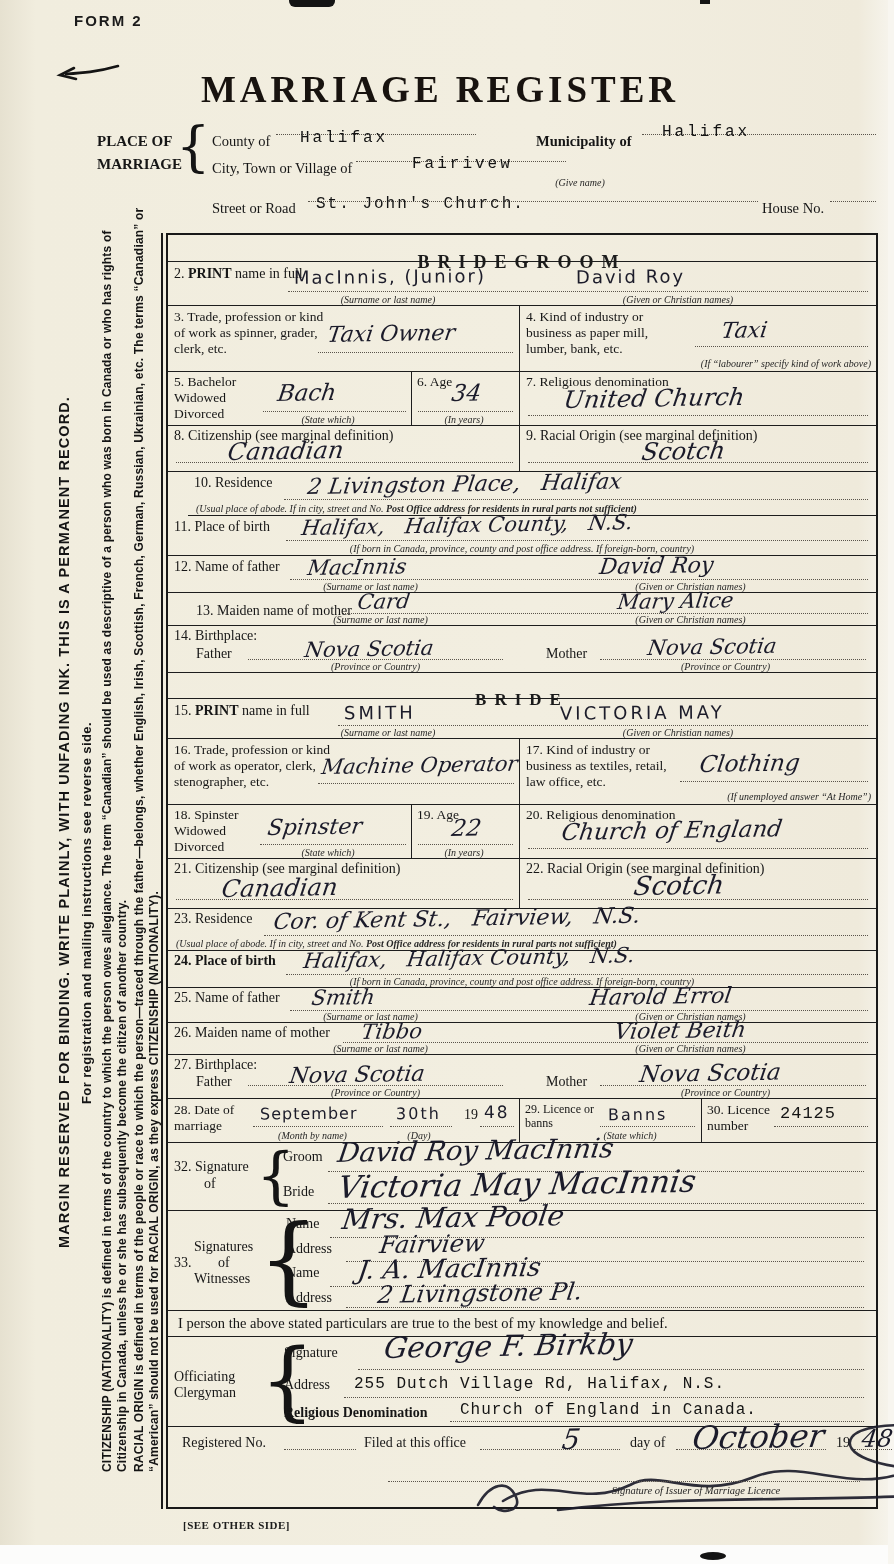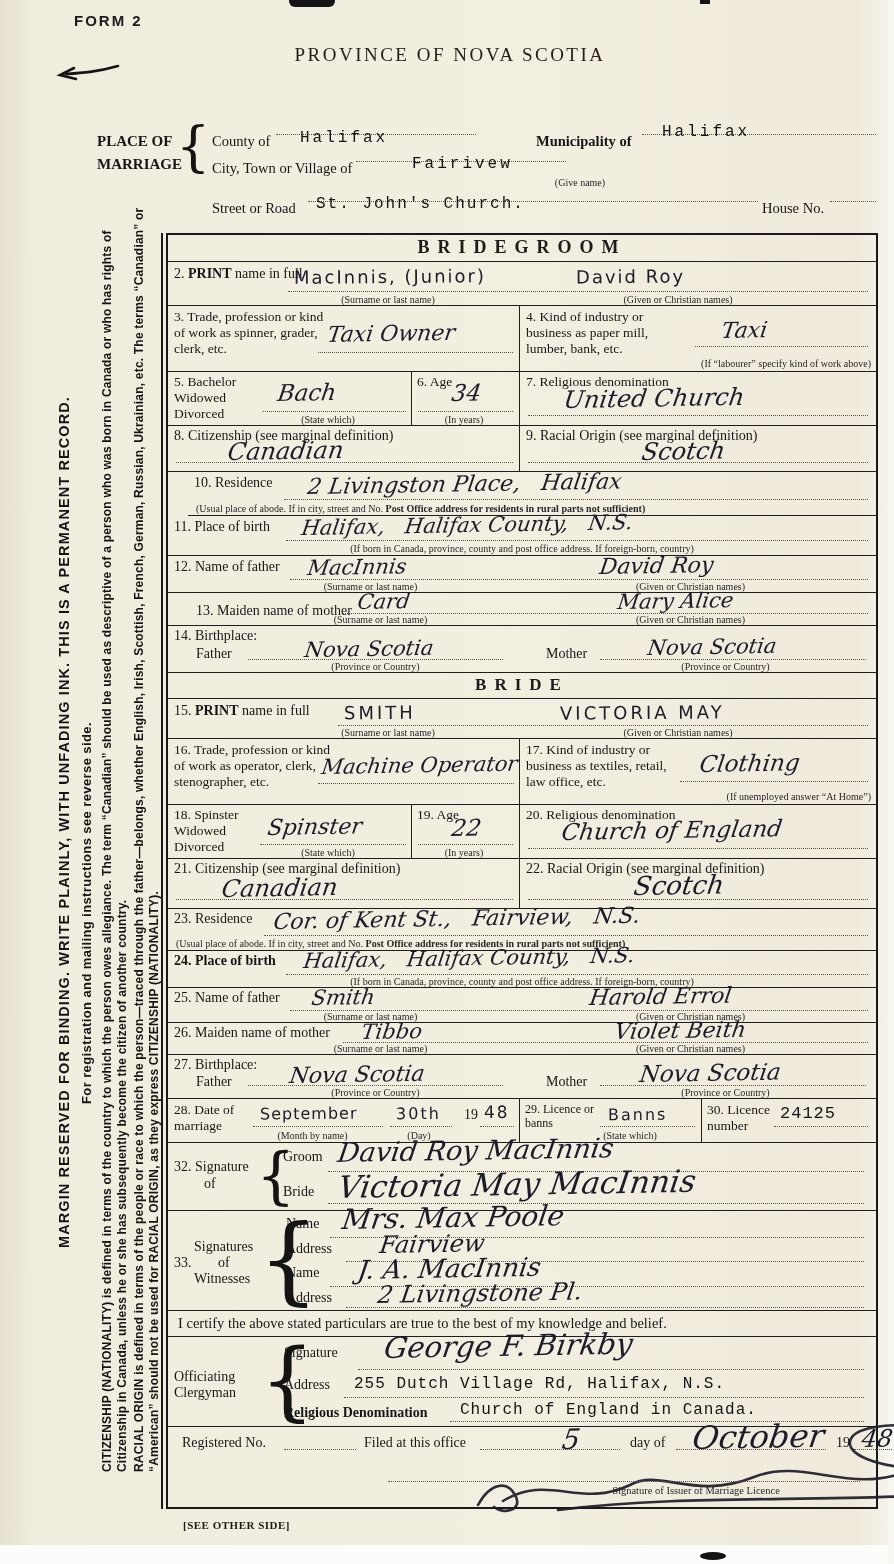--- a/index.html
+++ b/index.html
@@ -2,37 +2,37 @@
 <html><head>
 <meta charset="utf-8">
 <style>
   * { margin:0; padding:0; box-sizing:border-box; }
   html,body { background:#ffffff; }
   .paper { position:relative; width:894px; height:1564px; overflow:hidden;
     background:linear-gradient(90deg,#e6e1d0 0,#f1edde 4%,#f2eee0 60%,#efeadb 96%,#f7f5ee 100%);
     font-family:"Liberation Serif","DejaVu Serif",serif; color:#1b1b1b; }
   .abs { position:absolute; }
   .fl { font-size:14px; line-height:1.2; color:#161616; }
-  .sub { font-size:10px; line-height:1.15; color:#262626; text-align:center; }
+  .sub { font-size:10px; line-height:1.15; color:#262626; text-align:center;font-style:italic; }
   .subl { text-align:left; }
   .sc { font-family:"DejaVu Serif",serif; font-style:italic; color:#1b1b2a;
         display:inline-block; transform:skewX(-9deg) rotate(-1deg); transform-origin:left bottom; white-space:pre; }
   .hp { font-family:"DejaVu Sans",sans-serif; color:#1c1c2a; letter-spacing:2px; white-space:pre; display:inline-block; transform:rotate(-0.5deg); }
   .tw { font-family:"Liberation Mono","DejaVu Sans Mono",monospace; color:#141414; letter-spacing:1px; white-space:pre; }
   .dot { position:absolute; border-bottom:1.5px dotted #5a544b; }
   .brace { position:absolute; font-family:"DejaVu Serif",serif; font-weight:400; line-height:1; color:#141414; }
   .form-table { position:absolute; left:166px; top:233px; width:712px; border:2px solid #191919; background:transparent; }
   .form-table::before { content:""; position:absolute; left:-7px; top:-2px; bottom:-2px; width:2px; background:#191919; }
   .trow { position:relative; border-bottom:1.6px solid #1d1d1d; }
   .trow:last-child { border-bottom:none; }
   .cols { display:flex; height:100%; }
   .col { position:relative; height:100%; flex:0 0 auto; }
   .col.grow { flex:1 1 auto; }
   .col + .col { border-left:1.6px solid #1d1d1d; }
-  .sec { text-align:center; font-weight:700; font-size:18px; letter-spacing:8px; padding-top:2px; font-family:"Liberation Serif",serif; }
+  .sec { text-align:center; font-weight:700; font-size:18px; letter-spacing:8px; padding-top:17px; font-family:"Liberation Serif",serif; }
   .margin-rot { position:absolute; left:56px; top:1500px; width:1315px;
     transform:rotate(-90deg); transform-origin:0 0;
     font-family:"Liberation Sans",sans-serif; color:#141414; }
   .m-binding { font-weight:700; font-size:14.5px; letter-spacing:1.1px; padding-left:252px; margin-bottom:7px; white-space:nowrap; }
   .m-mailing { font-weight:700; font-size:13px; letter-spacing:.4px; padding-left:396px; margin-bottom:6px; white-space:nowrap; }
   .m-def { font-weight:700; font-size:12px; line-height:14.5px; letter-spacing:.2px; padding-left:28px; margin-bottom:3px; }
   .artifact { position:absolute; background:#141414; }
 </style>
 </head>
 <body>
@@ -43,21 +43,21 @@
   <div class="artifact" style="left:700px; top:0; width:10px; height:4px;"></div>
   <svg class="abs" style="left:52px; top:60px;" width="70" height="24" viewBox="0 0 70 24">
     <path d="M66,6 C45,12 30,13 14,14" stroke="#141414" stroke-width="2.6" fill="none" stroke-linecap="round"></path>
     <path d="M22,8 L8,15 L24,19" stroke="#141414" stroke-width="2.6" fill="none" stroke-linecap="round"></path>
   </svg>
   <div class="abs" style="left:0; top:1545px; width:894px; height:19px; background:#fcfcfb;"></div>
   <div class="artifact" style="left:700px; top:1552px; width:26px; height:8px; border-radius:50%;"></div>
   <div class="abs" style="left:888px; top:0; width:6px; height:1564px; background:#f8f6f0;"></div>
 
   <div class="abs" style="left:74px; top:12px; font-family:'Liberation Sans',sans-serif; font-weight:700; font-size:15px; letter-spacing:2px;">FORM 2</div>
-  <div class="abs" style="left:200px; top:44px; width:500px; text-align:center; font-size:19px; letter-spacing:2.5px; color:#241d18;">PROVINCE OF NOVA SCOTIA</div>
+  <div class="abs" style="left:150px; top:68px; width:580px; text-align:center; font-size:37px; font-weight:700; letter-spacing:4px; color:#18130f;">MARRIAGE REGISTER</div>
 
 
   <div class="abs fl" style="left:97px; top:132px; font-weight:700; font-size:15px;">PLACE OF</div>
   <div class="abs fl" style="left:97px; top:155px; font-weight:700; font-size:15px;">MARRIAGE</div>
   <span class="brace" style="left:176px; top:120px; font-size:54px;">{</span>
 
   <div class="abs fl" style="left:212px; top:133px; font-size:14.5px;">County of</div>
   <div class="dot" style="left:276px; top:134px; width:200px;"></div>
   <div class="abs tw" style="left:300px; top:129px; font-size:16px; letter-spacing:3px;">Halifax</div>
   <div class="abs fl" style="left:536px; top:133px; font-size:14.5px; font-weight:600;">Municipality of</div>
@@ -354,21 +354,21 @@
       <span class="abs sc" style="left:210px; top:20px; font-size:24px;">Fairview</span>
       <span class="abs fl" style="left:118px; top:54px;">Name</span>
       <div class="dot" style="left:162px; right:12px; top:75px;"></div>
       <span class="abs sc" style="left:188px; top:44px; font-size:26px;">J. A. MacInnis</span>
       <span class="abs fl" style="left:118px; top:79px;">Address</span>
       <div class="dot" style="left:178px; right:12px; bottom:2px;"></div>
       <span class="abs sc" style="left:208px; top:70px; font-size:24px;">2 Livingstone Pl.</span>
     </div>
 
     <div class="trow" style="height:26px;">
-      <span class="abs fl" style="left:10px; top:4px; font-size:14.5px;">I certify the above stated particulars are true to the best of my knowledge and belief.</span>
+      <span class="abs fl" style="left:10px; top:4px; font-size:14.5px;">I person the above stated particulars are true to the best of my knowledge and belief.</span>
     </div>
 
     <div class="trow" style="height:90px;">
       <span class="abs fl" style="left:6px; top:32px;">Officiating</span>
       <span class="abs fl" style="left:6px; top:48px;">Clergyman</span>
       <span class="brace" style="left:92px; top:0; font-size:86px;">{</span>
       <span class="abs fl" style="left:116px; top:8px;">Signature</span>
       <div class="dot" style="left:190px; right:12px; top:32px;"></div>
       <span class="abs sc" style="left:214px; top:-6px; font-size:29px;">George F. Birkby</span>
       <span class="abs fl" style="left:116px; top:40px;">Address</span>

